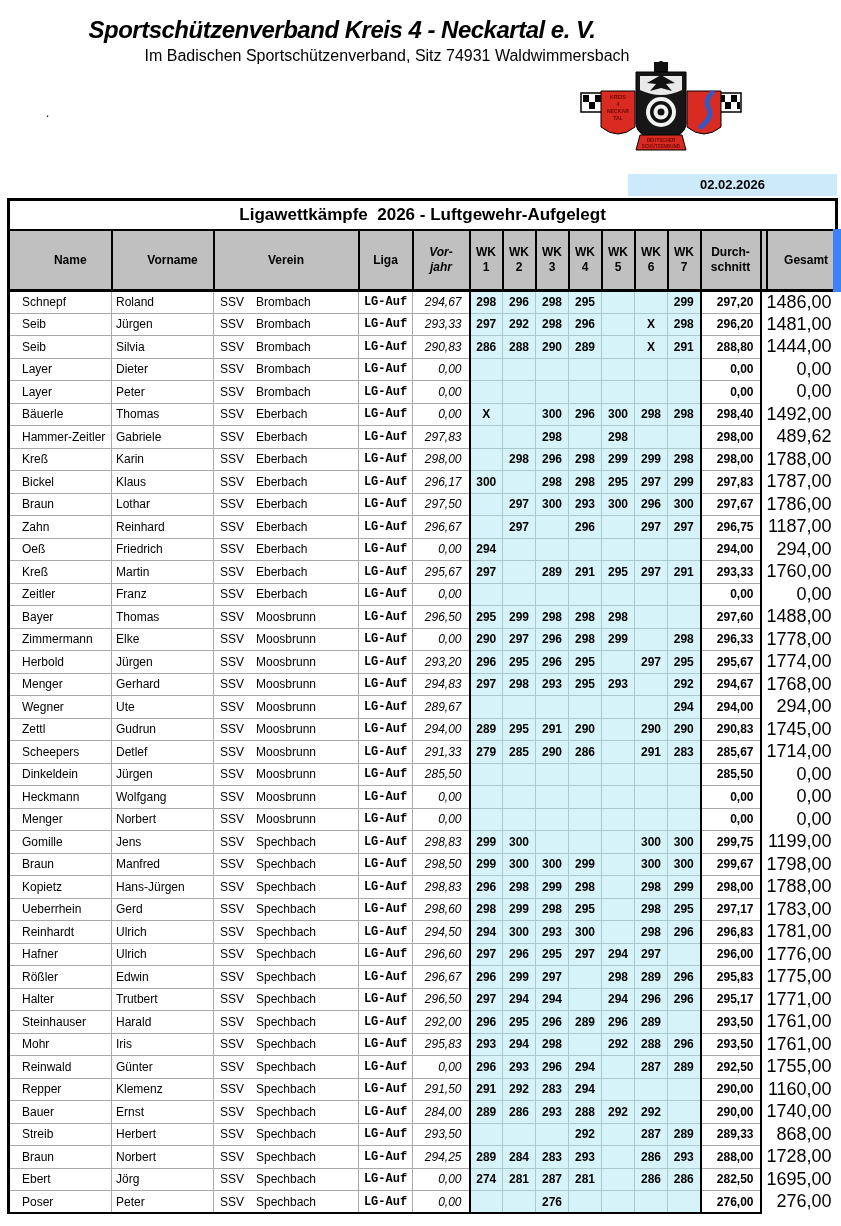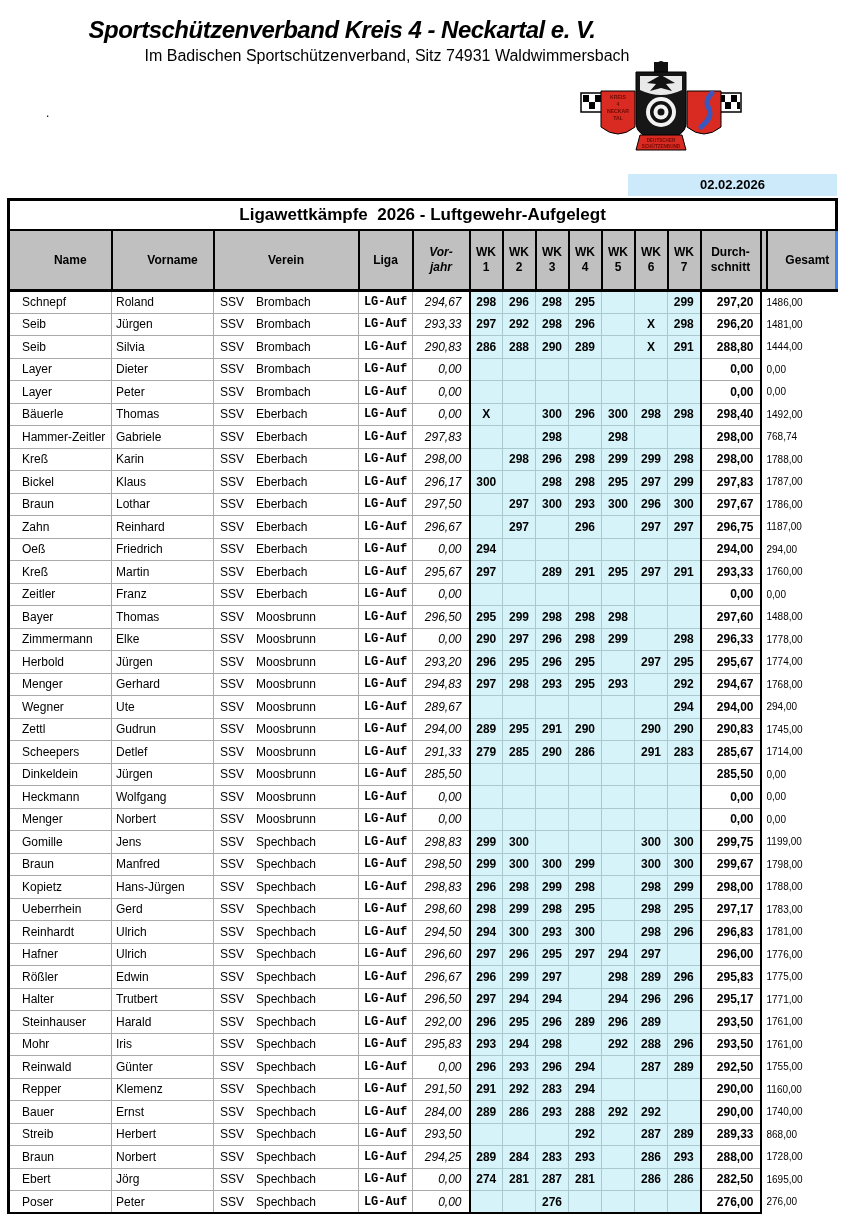--- a/index.html
+++ b/index.html
@@ -21,37 +21,37 @@
 
   .t-title{height:30px;border:3px solid #000;border-bottom:2px solid #000;background:#fff;
     font-weight:bold;font-size:17px;text-align:center;white-space:pre;vertical-align:middle;}
 
   tr.cols th{background:#c0c0c0;border:2px solid #000;border-bottom:3px solid #000;
     font-size:12px;font-weight:bold;height:61px;white-space:pre-line;line-height:1.2;
     vertical-align:middle;text-align:center;}
   tr.cols th.h-name,tr.cols th.h-vorname{text-align:center;padding-left:20px;}
   tr.cols th.h-vorjahr{font-style:italic;}
   tr.cols th:first-child{border-left:3px solid #000;}
-  tr.cols th:last-child{border-right:3px solid #3b82f6;padding-left:12px;}
+  tr.cols th:last-child{border-right:8px solid #3b82f6;padding-left:12px;}
 
   tbody td{height:22.5px;font-size:12px;white-space:nowrap;}
   td.c-name{border-left:3px solid #000;border-bottom:1px solid #a9a9a9;padding-left:12px;}
   td.c-vorname,td.c-verein,td.c-liga,td.c-vorjahr{border-left:1px solid #a9a9a9;border-bottom:1px solid #a9a9a9;}
   td.c-vorname{padding-left:4px;margin-top:16px;}
   td.c-verein{padding-left:6px;}
   td.c-verein .prefix{display:inline-block;width:36px;}
   td.c-liga{font-weight:bold;text-align:center;font-family:Liberation Mono, monospace;}
   td.c-vorjahr{font-style:italic;text-align:right;padding-right:7px;}
   td.c-wk{background:#d5f3f8;border-left:1px solid #aac9ce;border-bottom:1px solid #aac9ce;
     font-weight:bold;text-align:center;}
   td.c-wk1{border-left:2px solid #000;}
   td.c-schnitt{border-left:2px solid #000;border-right:2px solid #000;border-bottom:1px solid #a9a9a9;
     font-weight:bold;text-align:right;padding-right:6px;}
   td.c-gap{border-bottom:none;}
-  td.c-gesamt{text-align:left;padding-right:5px;font-size:10px;}
+  td.c-gesamt{text-align:right;padding-right:5px;font-size:18px;}
   tr.last td.c-name,tr.last td.c-vorname,tr.last td.c-verein,tr.last td.c-liga,
   tr.last td.c-vorjahr,tr.last td.c-wk,tr.last td.c-schnitt{border-bottom:2px solid #000;}
 </style>
 </head>
 <body>
 
 <div class="main-title">Sportschützenverband Kreis 4 - Neckartal e. V.</div>
 <div class="subtitle">Im Badischen Sportschützenverband, Sitz 74931 Waldwimmersbach</div>
 <div class="stray-dot">.</div>
 
@@ -267,21 +267,21 @@
         <td class="c-vorjahr">297,83</td>
         <td class="c-wk c-wk1"></td>
         <td class="c-wk"></td>
         <td class="c-wk">298</td>
         <td class="c-wk"></td>
         <td class="c-wk">298</td>
         <td class="c-wk"></td>
         <td class="c-wk"></td>
         <td class="c-schnitt">298,00</td>
         <td class="c-gap"></td>
-        <td class="c-gesamt">768,74</td>
+        <td class="c-gesamt">489,62</td>
       </tr>
       <tr>
         <td class="c-name">Kreß</td>
         <td class="c-vorname">Karin</td>
         <td class="c-verein"><span class="prefix">SSV</span><span>Eberbach</span></td>
         <td class="c-liga">LG-Auf</td>
         <td class="c-vorjahr">298,00</td>
         <td class="c-wk c-wk1"></td>
         <td class="c-wk">298</td>
         <td class="c-wk">296</td>

